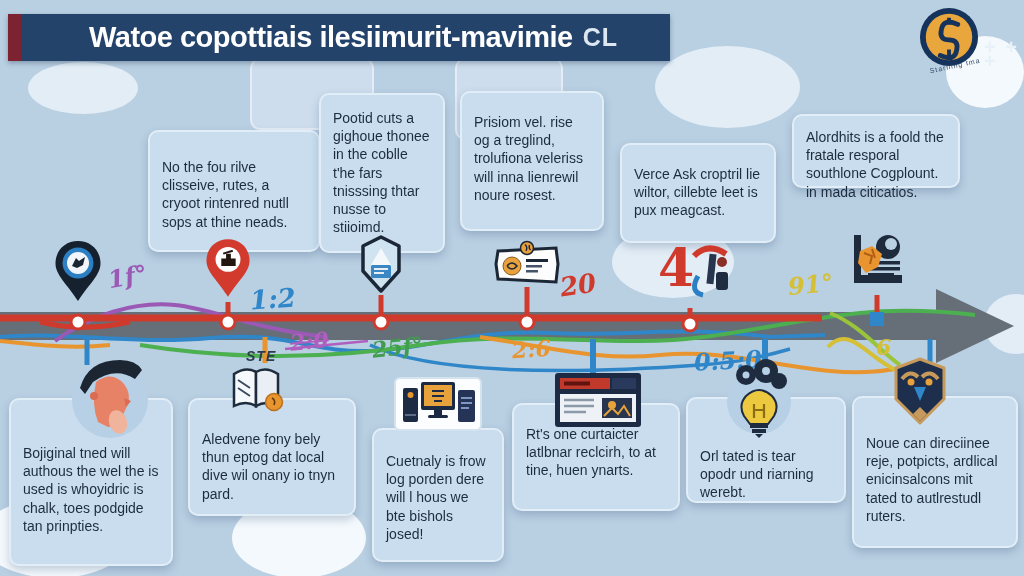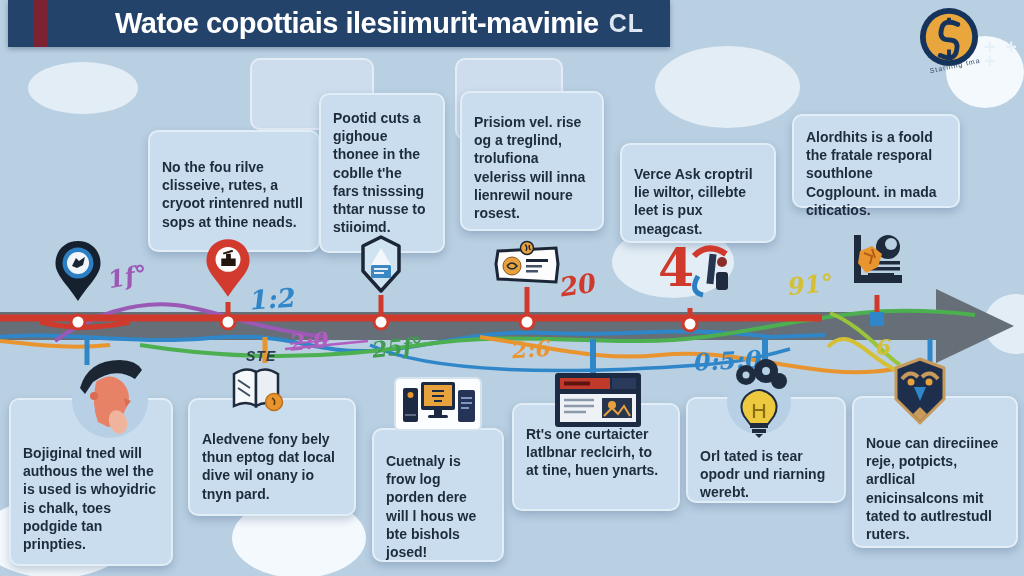--- a/index.html
+++ b/index.html
@@ -3,37 +3,37 @@
 <meta charset="utf-8">
 <style>
   html,body{margin:0;padding:0;background:#8fa8bd;}
   #stage{position:relative;width:1024px;height:576px;background:#b9cfe2;overflow:hidden;
          font-family:"Liberation Sans",sans-serif;}
   .cloud{position:absolute;background:#e2edf6;border-radius:50%;}
   .cloud.white{background:#f4f9fd;}
   .ghost{position:absolute;background:rgba(222,234,245,.55);border:2px solid rgba(255,255,255,.45);border-radius:10px;}
 
   
-  #header{position:absolute;left:8px;top:0;width:662px;height:47px;background:#24436b;
-          display:flex;align-items:center;box-shadow:0 2px 5px rgba(20,40,70,.35);justify-content:center;}
+  #header{position:absolute;left:8px;top:14px;width:662px;height:47px;background:#24436b;
+          display:flex;align-items:center;box-shadow:0 2px 5px rgba(20,40,70,.35);}
   #header .accent{width:13px;height:47px;background:#7c2230;flex:none;}
   #header .title{color:#fff;font-weight:bold;font-size:29px;letter-spacing:-.5px;margin-left:68px;white-space:nowrap;}
   #header .suffix{color:#dde7f2;font-weight:bold;font-size:25px;margin-left:10px;letter-spacing:1px;}
 
   
   #logo{position:absolute;left:918px;top:6px;width:70px;height:74px;}
   #logo .cap{position:absolute;left:2px;top:56px;width:70px;font-size:7px;color:#3a4d66;
              transform:rotate(-12deg);text-align:center;letter-spacing:1px;}
   #plusdeco{position:absolute;left:984px;top:40px;color:#e8f1f8;font-weight:bold;
             font-size:20px;line-height:14px;letter-spacing:2px;width:40px;}
 
   
   .box{position:absolute;background:#c9ddee;border:2px solid #e2eef7;border-radius:10px;
        padding:12px;box-shadow:0 4px 9px rgba(42,74,114,.25);
-       font-weight:700;font-size:14px;line-height:1.3;color:#1d2c3d;box-sizing:border-box;}
+       font-weight:400;font-size:14px;line-height:1.3;color:#1d2c3d;box-sizing:border-box;}
 
   
   .icon{position:absolute;}
   .icon svg{display:block;width:100%;height:100%;}
 
   
   .ann{position:absolute;font-family:"DejaVu Serif",serif;font-style:italic;font-weight:bold;white-space:nowrap;}
   .ann-purple{color:#9b59b6;}
   .ann-pink{color:#b05fc0;text-decoration:line-through;}
   .ann-blue{color:#2f86c8;}
@@ -84,21 +84,21 @@
   </div>
   <div class="box" style="left:319px;top:93px;width:126px;height:160px;padding-top:14px">
     <span>Pootid cuts a gighoue thonee in the coblle t'he fars tnisssing thtar nusse to stiioimd.</span>
   </div>
   <div class="box" style="left:460px;top:91px;width:144px;height:140px;padding-top:20px">
     <span>Prisiom vel. rise og a treglind, trolufiona veleriss will inna lienrewil noure rosest.</span>
   </div>
   <div class="box" style="left:620px;top:143px;width:156px;height:100px;padding-top:20px">
     <span>Verce Ask croptril lie wiltor, cillebte leet is pux meagcast.</span>
   </div>
-  <div class="box" style="left:792px;top:114px;width:168px;height:94px;padding-top:12px">
+  <div class="box" style="left:792px;top:114px;width:168px;height:74px;padding-top:12px">
     <span>Alordhits is a foold the fratale resporal southlone Cogplount. in mada citicatios.</span>
   </div>
 
   <div class="box" style="left:9px;top:398px;width:164px;height:168px;padding-top:44px">
     <span>Bojiginal tned will authous the wel the is used is whoyidric is chalk, toes podgide tan prinpties.</span>
   </div>
   <div class="box" style="left:188px;top:398px;width:168px;height:118px;padding-top:30px">
     <span>Aledvene fony bely thun eptog dat local dive wil onany io tnyn pard.</span>
   </div>
   <div class="box" style="left:372px;top:428px;width:132px;height:134px;padding-top:22px">

